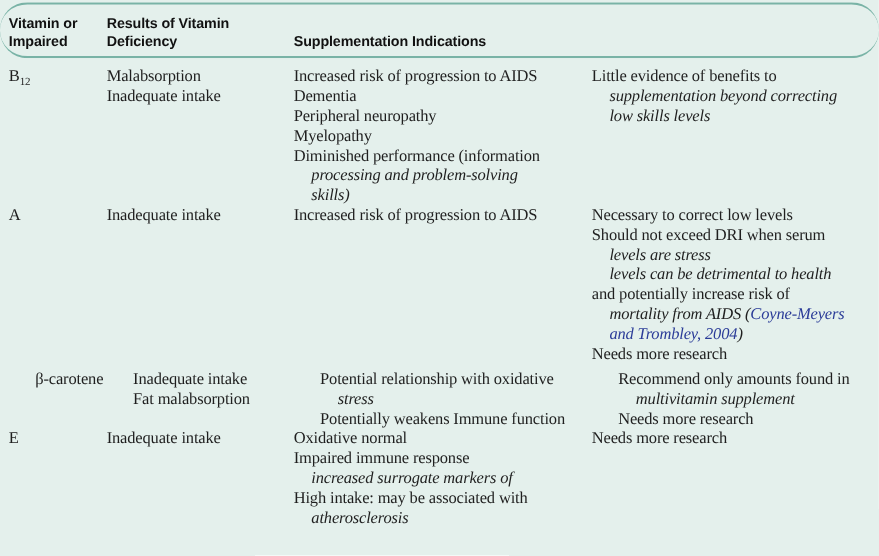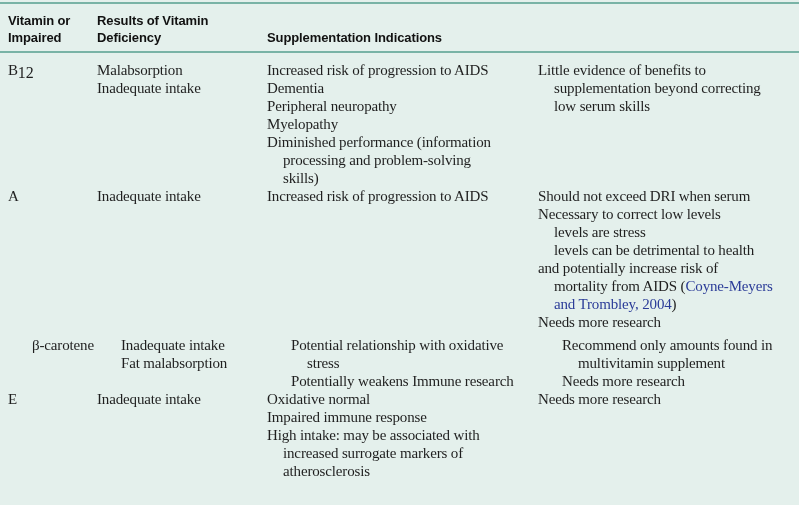--- a/index.html
+++ b/index.html
@@ -25,39 +25,40 @@
     align-items: end;
     padding: 8px 0 5px 8px;
     border-top: 2px solid var(--rule);
     border-bottom: 2px solid var(--rule);
     font-family: "Liberation Sans", sans-serif;
     font-weight: bold;
     font-size: 13px;
     line-height: 17px;
     letter-spacing: -0.1px;
     color: #111;
+    border-radius: 25px;
   }
   .hcell { padding-right: 6px; }
   .tbody {
     padding: 8px 0 0 8px;
     font-size: 15px;
     line-height: 18px;
     letter-spacing: -0.15px;
   }
   .row {
     display: grid;
     grid-template-columns: 89px 170px 271px 1fr;
   }
   .row:nth-child(3) { margin-top: 5px; margin-left: 24px; }
   .cell { padding-right: 4px; }
   .line { white-space: nowrap; }
-  .line.ind { padding-left: 16px; }
+  .line.ind { padding-left: 16px; font-style: italic; }
   .seg.link { color: var(--link); }
   sub {
-    font-size: 16px;
+    font-size: 10px;
     line-height: 0;
     vertical-align: baseline;
     position: relative;
     top: 3px;
   }
 </style>
 </head>
 <body>
 
 <div class="page">
@@ -87,75 +88,75 @@
           <div class="line"><span class="seg">Dementia</span></div>
           <div class="line"><span class="seg">Peripheral neuropathy</span></div>
           <div class="line"><span class="seg">Myelopathy</span></div>
           <div class="line"><span class="seg">Diminished performance (information</span></div>
           <div class="line ind"><span class="seg">processing and problem-solving</span></div>
           <div class="line ind"><span class="seg">skills)</span></div>
         </div>
         <div class="cell">
           <div class="line"><span class="seg">Little evidence of benefits to</span></div>
           <div class="line ind"><span class="seg">supplementation beyond correcting</span></div>
-          <div class="line ind"><span class="seg">low serum skills</span></div>
+          <div class="line ind"><span class="seg">low skills levels</span></div>
         </div>
       </div>
       <div class="row">
         <div class="cell">
           <div class="line"><span>A</span></div>
         </div>
         <div class="cell">
           <div class="line"><span class="seg">Inadequate intake</span></div>
         </div>
         <div class="cell">
           <div class="line"><span class="seg">Increased risk of progression to AIDS</span></div>
         </div>
         <div class="cell">
+          <div class="line"><span class="seg">Necessary to correct low levels</span></div>
           <div class="line"><span class="seg">Should not exceed DRI when serum</span></div>
-          <div class="line"><span class="seg">Necessary to correct low levels</span></div>
           <div class="line ind"><span class="seg">levels are stress</span></div>
           <div class="line ind"><span class="seg">levels can be detrimental to health</span></div>
           <div class="line"><span class="seg">and potentially increase risk of</span></div>
           <div class="line ind"><span class="seg">mortality from AIDS (</span><span class="seg link">Coyne-Meyers</span></div>
           <div class="line ind"><span class="seg link">and Trombley, 2004</span><span class="seg">)</span></div>
           <div class="line"><span class="seg">Needs more research</span></div>
         </div>
       </div>
       <div class="row">
         <div class="cell">
           <div class="line"><span>β-carotene</span></div>
         </div>
         <div class="cell">
           <div class="line"><span class="seg">Inadequate intake</span></div>
           <div class="line"><span class="seg">Fat malabsorption</span></div>
         </div>
         <div class="cell">
           <div class="line"><span class="seg">Potential relationship with oxidative</span></div>
           <div class="line ind"><span class="seg">stress</span></div>
-          <div class="line"><span class="seg">Potentially weakens Immune research</span></div>
+          <div class="line"><span class="seg">Potentially weakens Immune function</span></div>
         </div>
         <div class="cell">
           <div class="line"><span class="seg">Recommend only amounts found in</span></div>
           <div class="line ind"><span class="seg">multivitamin supplement</span></div>
           <div class="line"><span class="seg">Needs more research</span></div>
         </div>
       </div>
       <div class="row">
         <div class="cell">
           <div class="line"><span>E</span></div>
         </div>
         <div class="cell">
           <div class="line"><span class="seg">Inadequate intake</span></div>
         </div>
         <div class="cell">
           <div class="line"><span class="seg">Oxidative normal</span></div>
           <div class="line"><span class="seg">Impaired immune response</span></div>
+          <div class="line ind"><span class="seg">increased surrogate markers of</span></div>
           <div class="line"><span class="seg">High intake: may be associated with</span></div>
-          <div class="line ind"><span class="seg">increased surrogate markers of</span></div>
           <div class="line ind"><span class="seg">atherosclerosis</span></div>
         </div>
         <div class="cell">
           <div class="line"><span class="seg">Needs more research</span></div>
         </div>
       </div>
     </div>
 </div>
 
 </body></html>

